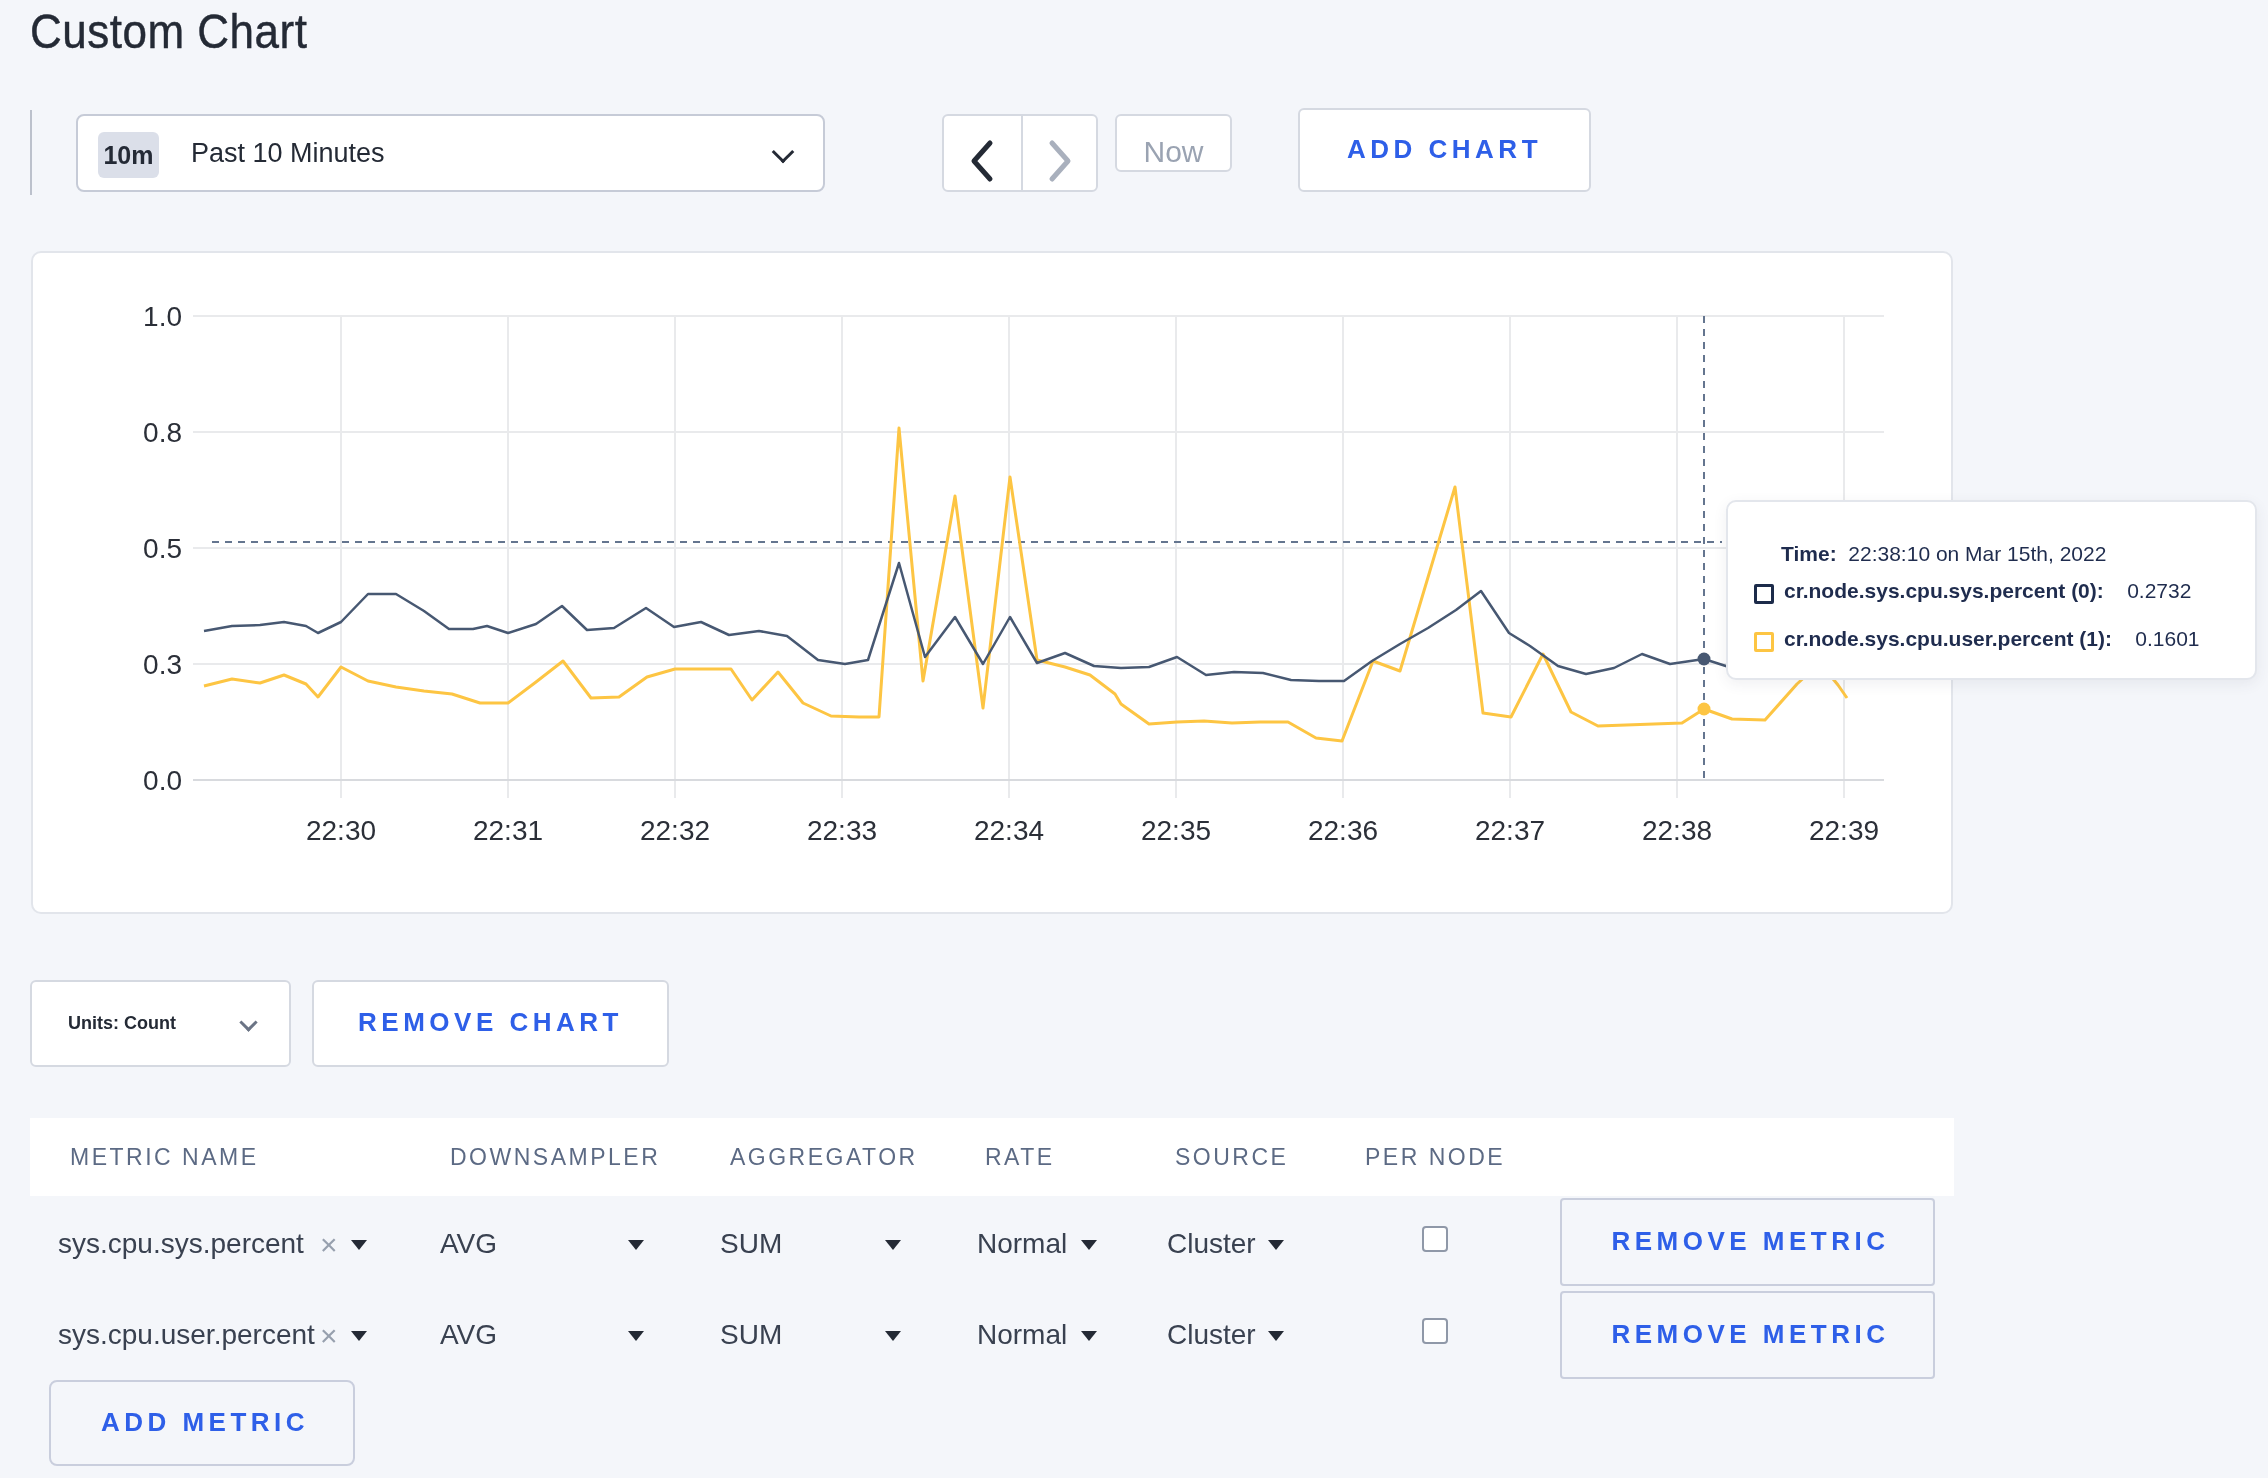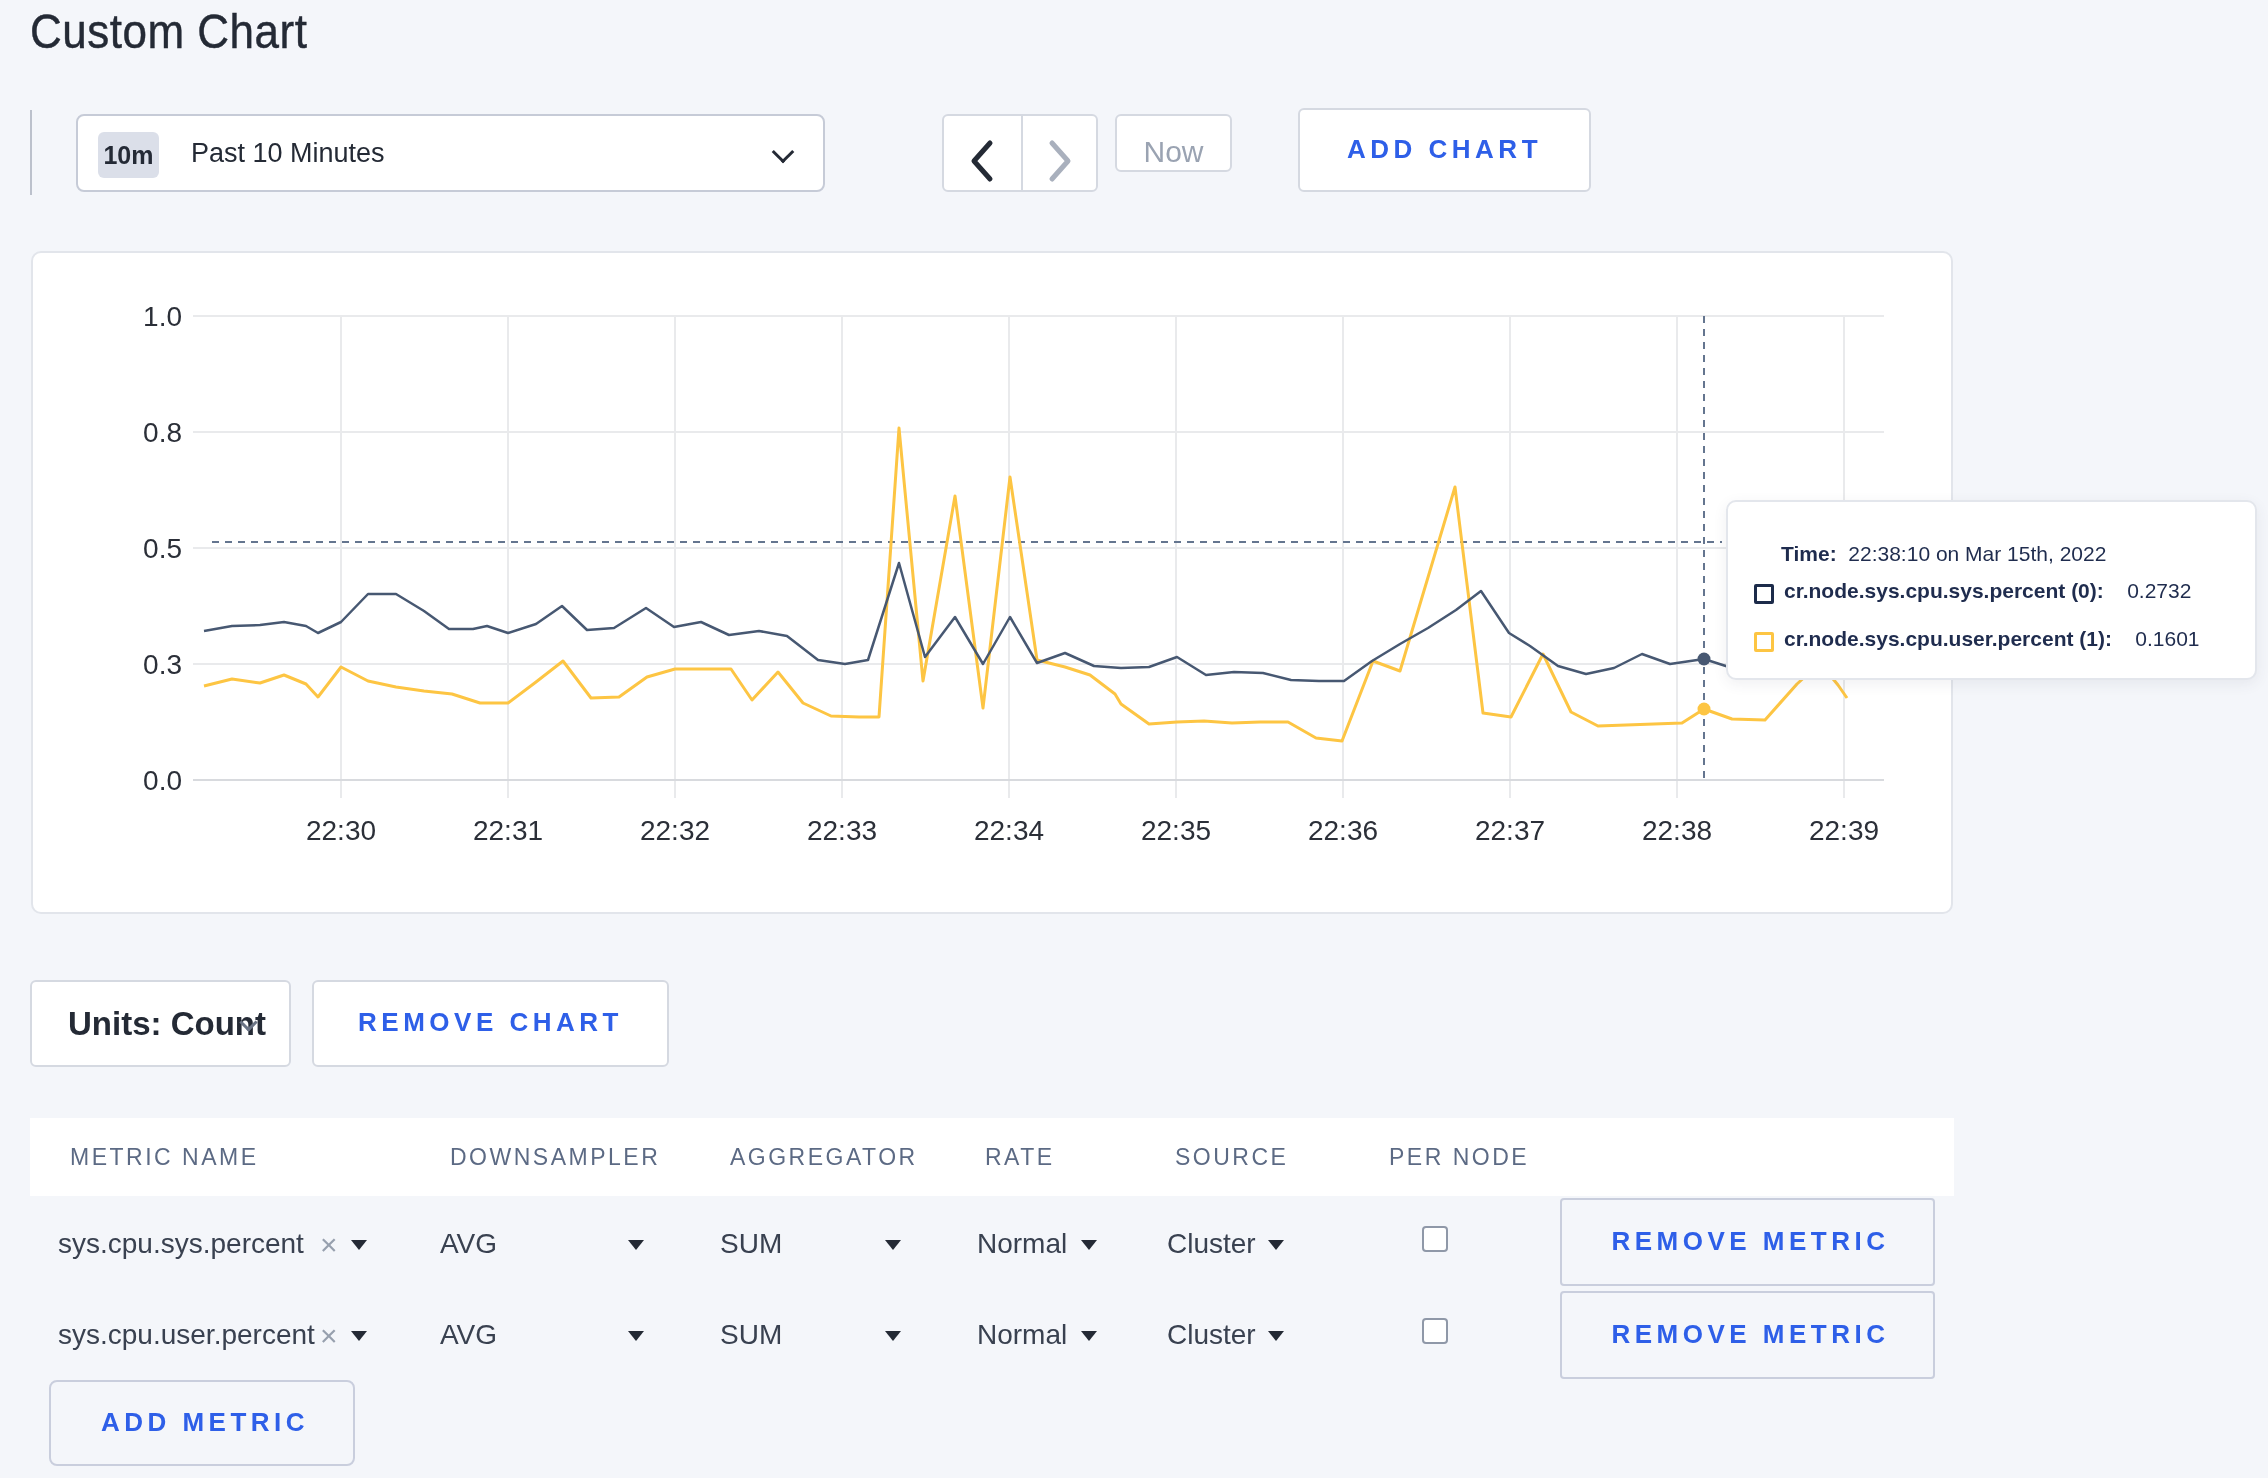--- a/index.html
+++ b/index.html
@@ -92,32 +92,32 @@
 
   <div class="tooltip">
     <div style="position:absolute;left:53px;top:40px;"><span style="font-weight:bold;">Time:</span>&nbsp;&nbsp;<span>22:38:10 on Mar 15th, 2022</span></div>
     <div style="position:absolute;left:26px;top:82px;width:20px;height:20px;border:3px solid #1c2b4a;border-radius:2px;"></div>
     <div style="position:absolute;left:56px;top:77px;"><span style="font-weight:bold;">cr.node.sys.cpu.sys.percent (0):</span>&nbsp;&nbsp;&nbsp;&nbsp;0.2732</div>
     <div style="position:absolute;left:26px;top:130px;width:20px;height:20px;border:3px solid #fdc543;border-radius:2px;"></div>
     <div style="position:absolute;left:56px;top:125px;"><span style="font-weight:bold;">cr.node.sys.cpu.user.percent (1):</span>&nbsp;&nbsp;&nbsp;&nbsp;0.1601</div>
 </div>
 
   <div class="unitsbox">
-    <div style="position:absolute;left:36px;top:0;line-height:83px;font-size:33px;font-weight:bold;color:#242a35;">Units: Count</div>
+    <div style="position:absolute;left:36px;top:0;line-height:83px;font-size:18px;font-weight:bold;color:#242a35;">Units: Count</div>
     <div style="position:absolute;right:34px;top:34px;width:13px;height:13px;border-right:3px solid #6b7485;border-bottom:3px solid #6b7485;transform:rotate(45deg);"></div>
   </div>
   <div class="removechart">REMOVE CHART</div>
 
   <div class="thead">
     <div class="th" style="left:40px;">METRIC NAME</div>
     <div class="th" style="left:420px;">DOWNSAMPLER</div>
     <div class="th" style="left:700px;">AGGREGATOR</div>
     <div class="th" style="left:955px;">RATE</div>
     <div class="th" style="left:1145px;">SOURCE</div>
-    <div class="th" style="left:1335px;margin-left:24px;">PER NODE</div>
+    <div class="th" style="left:1335px;">PER NODE</div>
   </div>
 
   <div class="rowtxt" style="left:58px;top:1228px;">sys.cpu.sys.percent</div>
   <div class="xmark" style="left:320px;top:1228px;">×</div>
   <div class="tri" style="left:351px;top:1240px;"></div>
   <div class="rowtxt" style="left:440px;top:1228px;">AVG</div>
   <div class="tri" style="left:628px;top:1240px;"></div>
   <div class="rowtxt" style="left:720px;top:1228px;">SUM</div>
   <div class="tri" style="left:885px;top:1240px;"></div>
   <div class="rowtxt" style="left:977px;top:1228px;">Normal</div>

